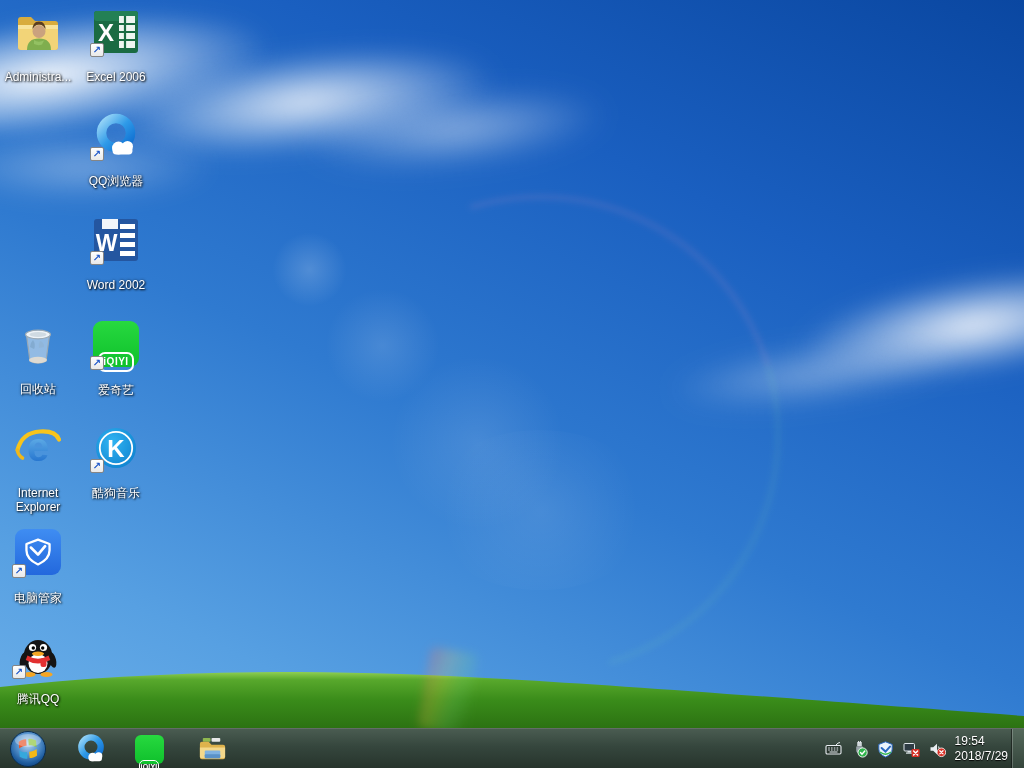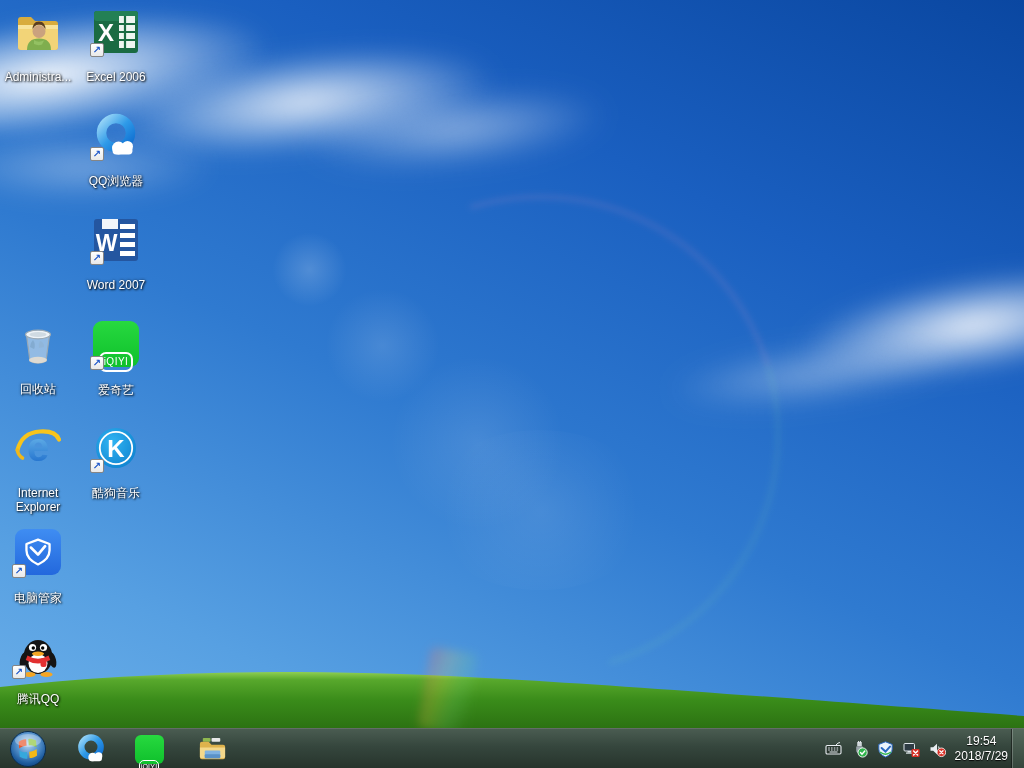--- a/index.html
+++ b/index.html
@@ -36,40 +36,40 @@
   .dicon { position:absolute; width:76px; text-align:center; cursor:default; z-index:5; }
   .art { position:relative; width:48px; height:48px; margin:0 auto; }
   .art > svg { width:100%; height:100%; display:block; }
   .sc { position:absolute; left:-2px; bottom:-1px; width:14px; height:14px;
         background:linear-gradient(#ffffff,#e9e9e9); border:1px solid #858585; border-radius:2px;
         color:#1c55c8; font-size:10px; line-height:12px; font-weight:bold; text-align:center; }
   .label { margin-top:14px; font-size:12px; line-height:14px; color:#fff;
            text-shadow:1px 1px 2px rgba(0,0,0,.9),0 0 3px rgba(0,0,0,.65); }
   .iq-art { width:46px; height:46px; margin:1px auto 0; border-radius:9px;
             background:linear-gradient(#27d93f,#0fc02c); display:flex; align-items:center; justify-content:center; }
-  .iq-box { border:2px solid #fff; border-radius:7px; padding:3px 3px; color:#fff; font-weight:normal;
+  .iq-box { border:2px solid #fff; border-radius:7px; padding:3px 3px; color:#fff; font-weight:bold;
             font-size:10px; letter-spacing:.5px; line-height:10px;margin-top:35px; }
   .pcm-art { width:46px; height:46px; margin:1px auto 0; border-radius:9px;
              background:linear-gradient(#3f8df2,#2368dd); display:flex; align-items:center; justify-content:center; }
 
   
   .taskbar { position:absolute; left:0; bottom:0; width:1024px; height:40px; z-index:10;
              background:linear-gradient(#4a5c51 0%,#35463d 45%,#27342c 100%);
              border-top:1px solid rgba(255,255,255,.28); }
   .start-btn { position:absolute; left:9px; top:1px; width:38px; height:38px; border-radius:50%; cursor:pointer; }
   .start-btn svg { width:100%; height:100%; display:block; }
   .task-item { position:absolute; top:0; width:54px; height:40px; display:flex; align-items:center; justify-content:center; cursor:pointer; }
   .ti-qq { left:64px; } .ti-iq { left:122px; } .ti-ex { left:185px; }
   .iq-task { width:29px; height:29px; border-radius:6px; background:linear-gradient(#27d93f,#0fc02c);
              display:flex; align-items:center; justify-content:center; }
   .iq-task .iq-box { border-width:1.5px; border-radius:5px; padding:2px 1px; font-size:7px; line-height:7px; letter-spacing:.2px; }
   .tray { position:absolute; right:16px; top:0; height:40px; display:flex; align-items:center; gap:9px; }
   .tray-ic { width:17px; height:17px; display:flex; align-items:center; justify-content:center; cursor:pointer; }
   .tray-ic svg { width:17px; height:17px; display:block; }
-  .clock { margin-left:0; text-align:center; color:#fff; font-size:12px; line-height:15px;
+  .clock { margin-left:0; text-align:left; color:#fff; font-size:12px; line-height:15px;
            text-shadow:0 1px 1px rgba(0,0,0,.9); cursor:pointer; }
   .show-desktop { position:absolute; right:0; top:0; width:13px; height:40px; cursor:pointer;
                   background:linear-gradient(#55695c,#34453b); border-left:1px solid rgba(0,0,0,.55);
                   box-shadow:inset 1px 0 0 rgba(255,255,255,.22); }
 </style>
 </head>
 <body>
 
 <svg width="0" height="0" style="position:absolute" aria-hidden="true">
   <defs>
@@ -179,21 +179,21 @@
         <rect x="2" y="3" width="44" height="42" rx="3" fill="#2456a0"></rect>
         <path d="M10 3 h16 v10 h-16 z" fill="#f2f6fb"></path>
         <rect x="28" y="8" width="15" height="5" fill="#ffffff"></rect>
         <rect x="28" y="17" width="15" height="5" fill="#ffffff"></rect>
         <rect x="28" y="26" width="15" height="5" fill="#ffffff"></rect>
         <rect x="28" y="35" width="15" height="5" fill="#ffffff"></rect>
         <text x="14.5" y="35" text-anchor="middle" font-size="23" font-weight="bold" fill="#ffffff" font-family="Liberation Sans">W</text>
       </svg>
       <span class="sc">↗</span>
     </div>
-    <div class="label">Word 2007</div>
+    <div class="label">Word 2002</div>
   </div>
 
   <div class="dicon" style="left:0;top:320px">
     <div class="art">
       <svg viewBox="0 0 48 48">
         <path d="M12.5 15 L16 41 q8 4.5 16 0 L35.5 15" fill="rgba(215,227,238,.55)" stroke="#9aa9b5" stroke-width="1.2"></path>
         <path d="M19 20 q3 4 1 9 l-4 -2 q0 -4 3 -7z" fill="#7fa8cc" opacity=".8"></path>
         <path d="M26 21 q4 1 4 6 l-5 1 q-1 -4 1 -7z" fill="#90b4d4" opacity=".7"></path>
         <ellipse cx="24" cy="40" rx="9" ry="3.2" fill="#e6ded0" opacity=".9"></ellipse>
         <ellipse cx="24" cy="14.5" rx="12.5" ry="4.3" fill="#eef3f7" stroke="#9aa9b5" stroke-width="1.2"></ellipse>

